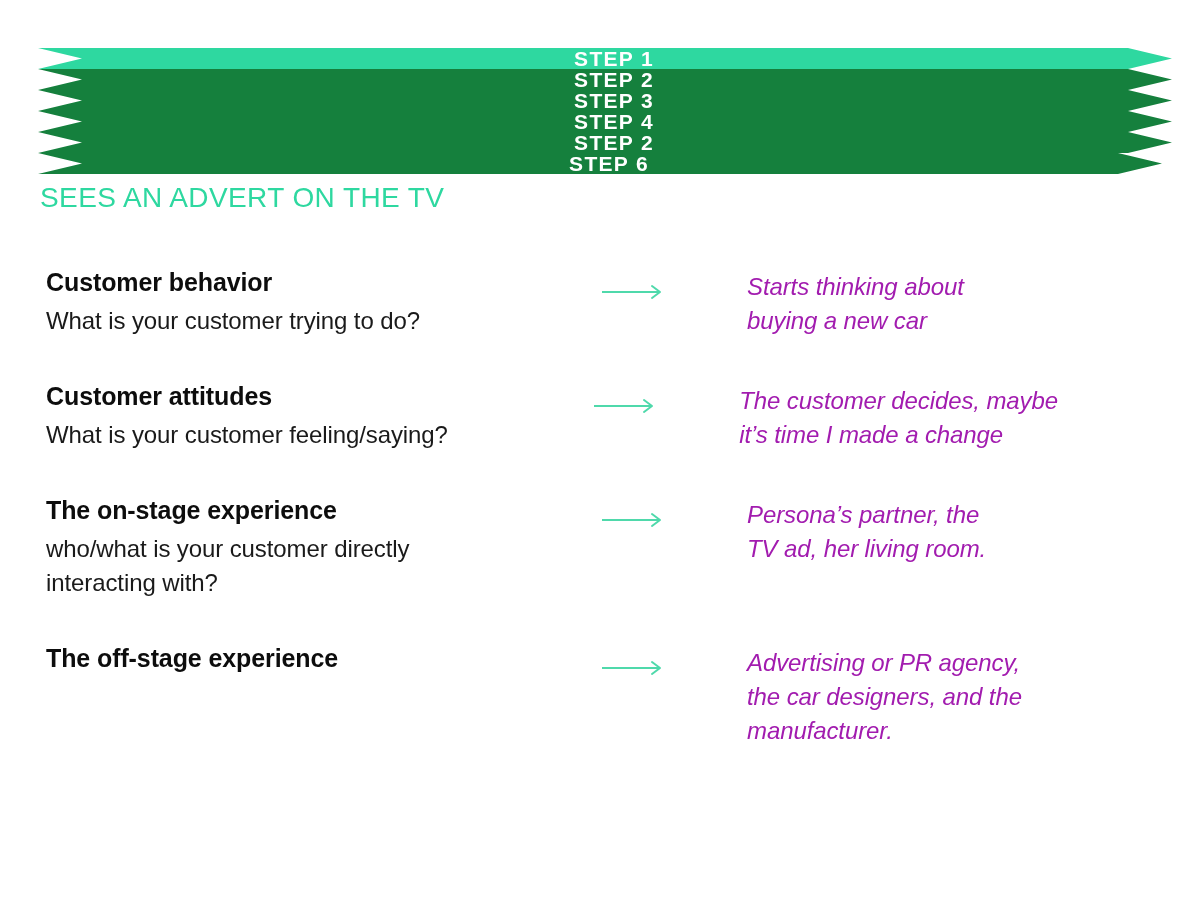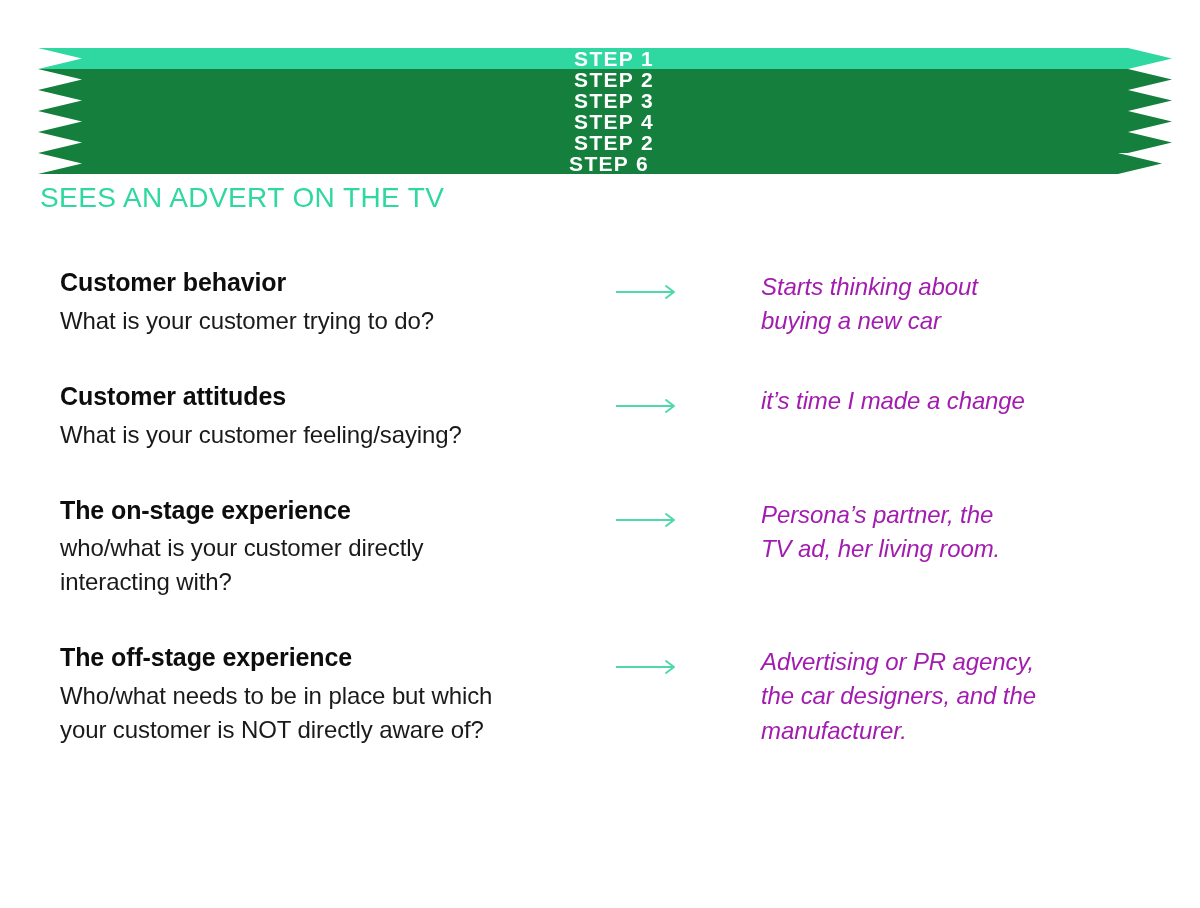--- a/index.html
+++ b/index.html
@@ -61,21 +61,21 @@
     font-size: 28px;
     font-weight: normal;
     letter-spacing: 0.4px;
     color: #2ed8a0;
     white-space: nowrap;
   }
 
   
   #rows {
     position: absolute;
-    left: 16px;
+    left: 2px;
     top: 268px;
     width: 1056px;
   }
   .row {
     position: relative;
     display: flex;
     align-items: flex-start;
     margin-bottom: 44px;
   }
   .row-left {
@@ -171,20 +171,21 @@
         <span class="answer-line">What is your customer feeling/saying?</span>
       </div>
     </div>
     <div class="row-arrow">
       <svg width="62" height="16" viewBox="0 0 62 16">
         <line x1="0" y1="8" x2="58" y2="8" stroke="#4fd9ab" stroke-width="2"></line>
         <polyline points="50,2 58,8 50,14" fill="none" stroke="#4fd9ab" stroke-width="2" stroke-linecap="round" stroke-linejoin="round"></polyline>
       </svg>
     </div>
     <div class="row-answer">
+      <span class="answer-line">The customer decides, maybe</span>
       <span class="answer-line">it’s time I made a change</span>
     </div>
   </div>
 
   <div class="row">
     <div class="row-left">
       <div class="row-title">The on-stage experience</div>
       <div class="row-question">
         <span class="answer-line">who/what is your customer directly</span>
         <span class="answer-line">interacting with?</span>
@@ -198,24 +199,20 @@
     </div>
     <div class="row-answer">
       <span class="answer-line">Persona’s partner, the</span>
       <span class="answer-line">TV ad, her living room.</span>
     </div>
   </div>
 
   <div class="row">
     <div class="row-left">
       <div class="row-title">The off-stage experience</div>
-      <div class="row-question">
-        <span class="answer-line">Who/what needs to be in place but which</span>
-        <span class="answer-line">your customer is NOT directly aware of?</span>
-      </div>
     </div>
     <div class="row-arrow">
       <svg width="62" height="16" viewBox="0 0 62 16">
         <line x1="0" y1="8" x2="58" y2="8" stroke="#4fd9ab" stroke-width="2"></line>
         <polyline points="50,2 58,8 50,14" fill="none" stroke="#4fd9ab" stroke-width="2" stroke-linecap="round" stroke-linejoin="round"></polyline>
       </svg>
     </div>
     <div class="row-answer">
       <span class="answer-line">Advertising or PR agency,</span>
       <span class="answer-line">the car designers, and the</span>

